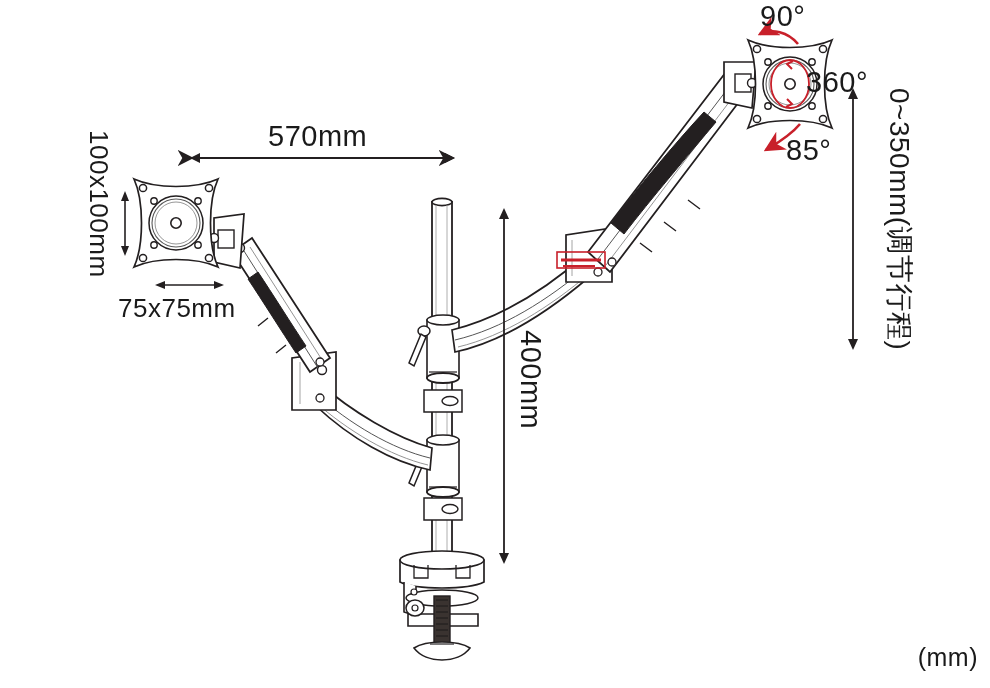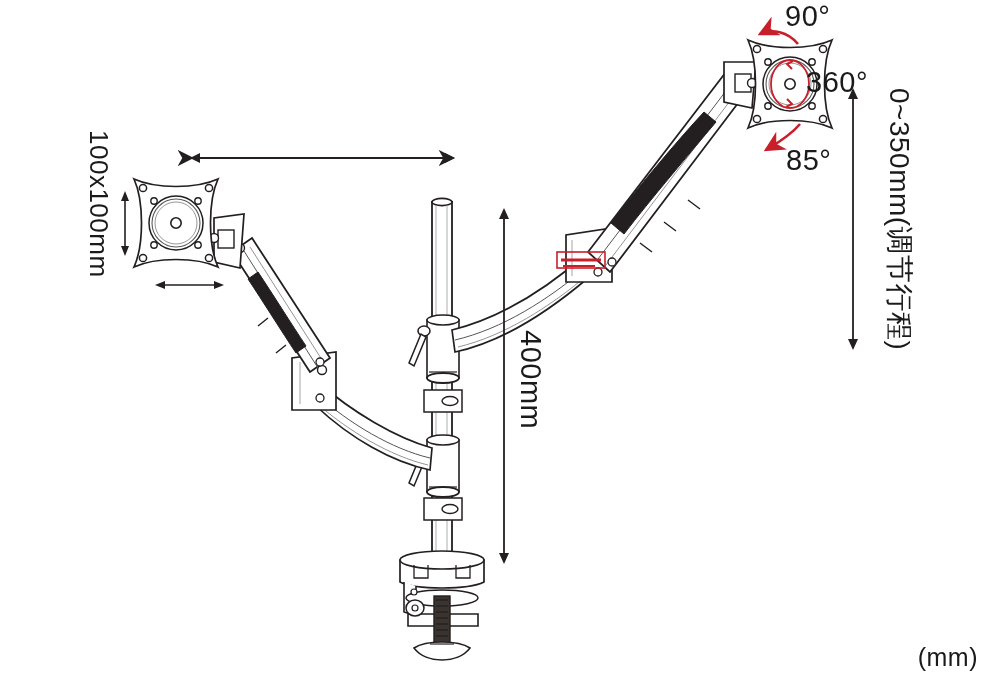--- a/index.html
+++ b/index.html
@@ -217,29 +217,31 @@
       <line x1="125" y1="195" x2="125" y2="252" stroke="#231f20" stroke-width="1.6"></line>
       <path d="M125,191 L121,201 L129,201 Z" fill="#231f20"></path>
       <path d="M125,256 L121,246 L129,246 Z" fill="#231f20"></path>
 
       <line x1="159" y1="285" x2="220" y2="285" stroke="#231f20" stroke-width="1.6"></line>
       <path d="M155,285 L165,281 L165,289 Z" fill="#231f20"></path>
       <path d="M224,285 L214,281 L214,289 Z" fill="#231f20"></path>
     </g>
   </svg>
 
+  <div class="dimtext" style="left:268px;top:122px;font-size:29px;">570mm</div>
 
   <div class="dimtext vert-cw" style="left:545px;top:330px;font-size:29px;transform:rotate(90deg);">400mm</div>
 
   <div class="dimtext vert-cw" style="left:913px;top:88px;font-size:28px;transform:rotate(90deg);">0~350mm(调节行程)</div>
 
   <div class="dimtext vert-cw" style="left:112px;top:130px;font-size:26px;transform:rotate(90deg);">100x100mm</div>
 
-
-  <div class="dimtext" style="left:785px;top:2px;font-size:29px;">90°</div>
+  <div class="dimtext" style="left:118px;top:295px;font-size:26px;">75x75mm</div>
+
+  <div class="dimtext" style="left:760px;top:2px;font-size:29px;">90°</div>
 
   <div class="dimtext" style="left:806px;top:68px;font-size:29px;">360°</div>
 
-  <div class="dimtext" style="left:786px;top:146px;font-size:29px;">85°</div>
+  <div class="dimtext" style="left:786px;top:136px;font-size:29px;">85°</div>
 
   <div class="unit-note">(mm)</div>
 
 </div>
 
 </body></html>

